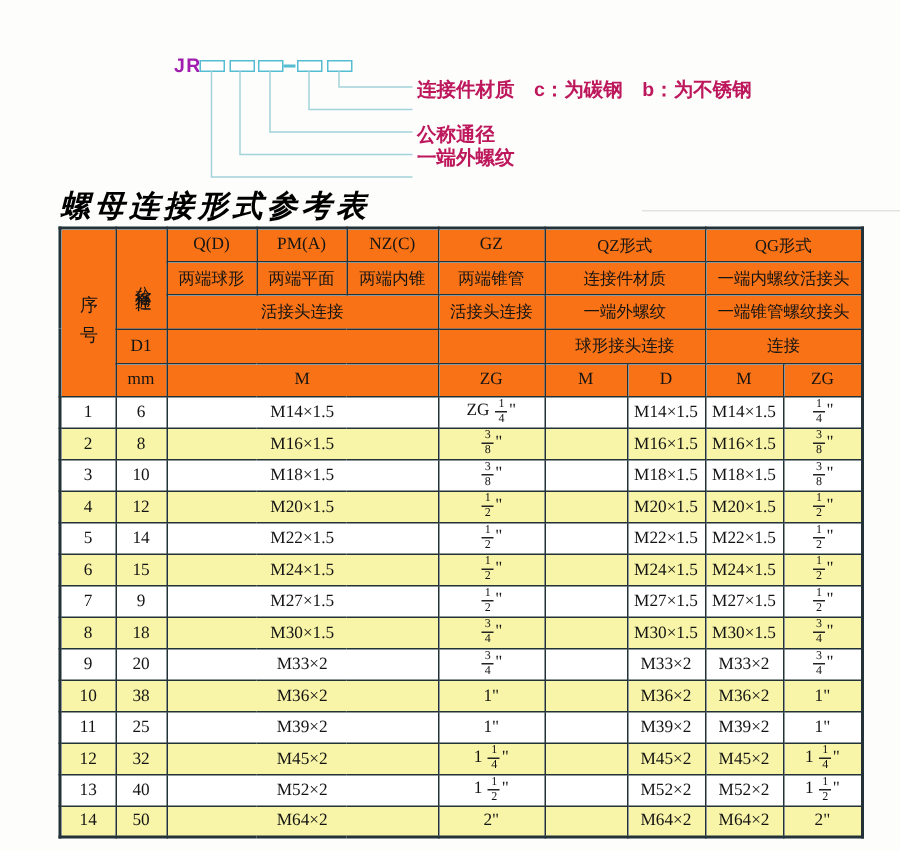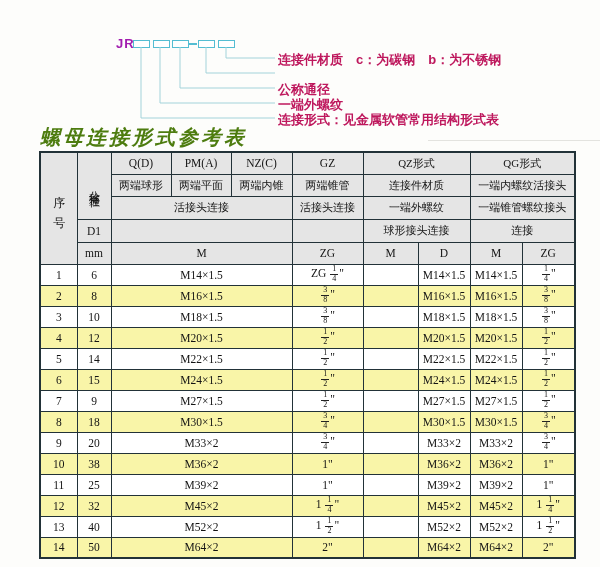--- a/index.html
+++ b/index.html
@@ -10,28 +10,28 @@
   .diagram-heading{position:absolute;left:116px;top:20px;font-size:13px;font-weight:bold;letter-spacing:1px;}
   .diagram-heading .star{color:#24a6cc;margin-right:1px;}
   .code-prefix{position:absolute;left:116px;top:36px;font-size:13px;font-weight:bold;color:#a21caf;letter-spacing:1px;}
   .code-box{position:absolute;top:40px;width:15px;height:6px;border:1px solid #54bdd2;background:#ffffff;}
   .code-dash{position:absolute;top:43px;left:189px;width:8px;height:2px;background:#54bdd2;}
   .connector-svg{position:absolute;left:0;top:0;pointer-events:none;}
   .code-label{position:absolute;left:278px;height:15px;font-size:13px;font-weight:bold;white-space:nowrap;color:#be185d;}
 
   
   .page-title{position:absolute;left:40px;top:124px;font-size:20px;font-weight:bold;font-style:italic;
-              font-family:"Liberation Serif",serif;letter-spacing:3px;color:#4d7c0f;}
+              font-family:"Liberation Serif",serif;letter-spacing:3px;color:#000000;}
   .scan-line{position:absolute;left:428px;top:140px;width:172px;height:1px;background:#e3e3df;}
 
   
   table.ref{position:absolute;left:39px;top:151px;width:535px;border-collapse:collapse;table-layout:fixed;
             border:2px solid #223238;font-family:"Liberation Serif",serif;}
   .ref th,.ref td{border:1px solid #223238;text-align:center;vertical-align:middle;padding:0;overflow:hidden;}
-  .ref thead th{background:#e5e5e5;font-weight:normal;font-size:11px;}
+  .ref thead th{background:#f97316;font-weight:normal;font-size:11px;}
   .ref thead th.lat{font-size:11.5px;}
   .ref thead tr:nth-child(1){height:22px;}
   .ref thead tr:nth-child(2){height:22px;}
   .ref thead tr:nth-child(3){height:23px;margin-left:20px;}
   .ref thead tr:nth-child(4){height:23px;}
   .ref thead tr:nth-child(5){height:22px;}
   .ref tbody tr{height:21px;background:#ffffff;}
   .ref tbody tr.alt{background:#f9f5a8;}
   .ref tbody td{font-size:11.5px;}
   .vtext{writing-mode:vertical-lr;text-orientation:upright;margin:0 auto;font-size:12px;}
@@ -61,21 +61,20 @@
       <polyline points="206,47 206,73 275,73"></polyline>
       <polyline points="180,47 180,88 275,88"></polyline>
       <polyline points="160,47 160,103 275,103"></polyline>
       <polyline points="141,47 141,118 275,118"></polyline>
     </g>
   </svg>
 
   <div class="code-label" style="top:51px;">连接件材质　c：为碳钢　b：为不锈钢</div>
   <div class="code-label" style="top:81px;">公称通径</div>
   <div class="code-label" style="top:96px;">一端外螺纹</div>
-  <div class="code-label" style="top:111px;">连接形式：见金属软管常用结构形式表</div>
 
   <div class="page-title">螺母连接形式参考表</div>
   <div class="scan-line"></div>
 
   <table class="ref">
     <colgroup>
       <col style="width:37px">
         <col style="width:34px">
         <col style="width:60px">
         <col style="width:60px">

